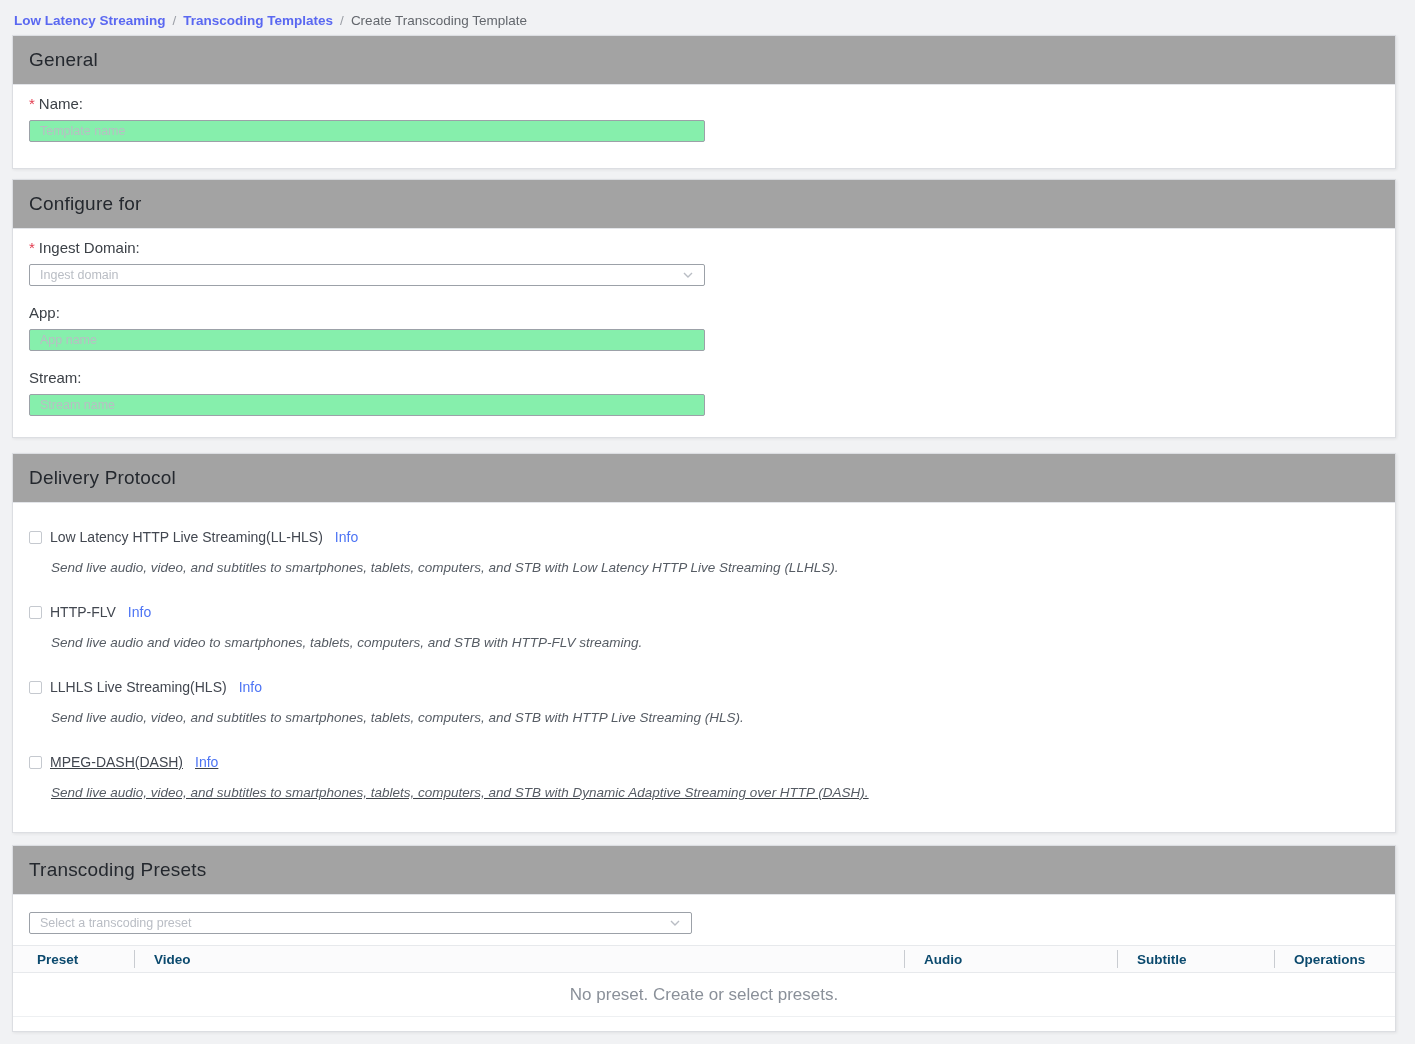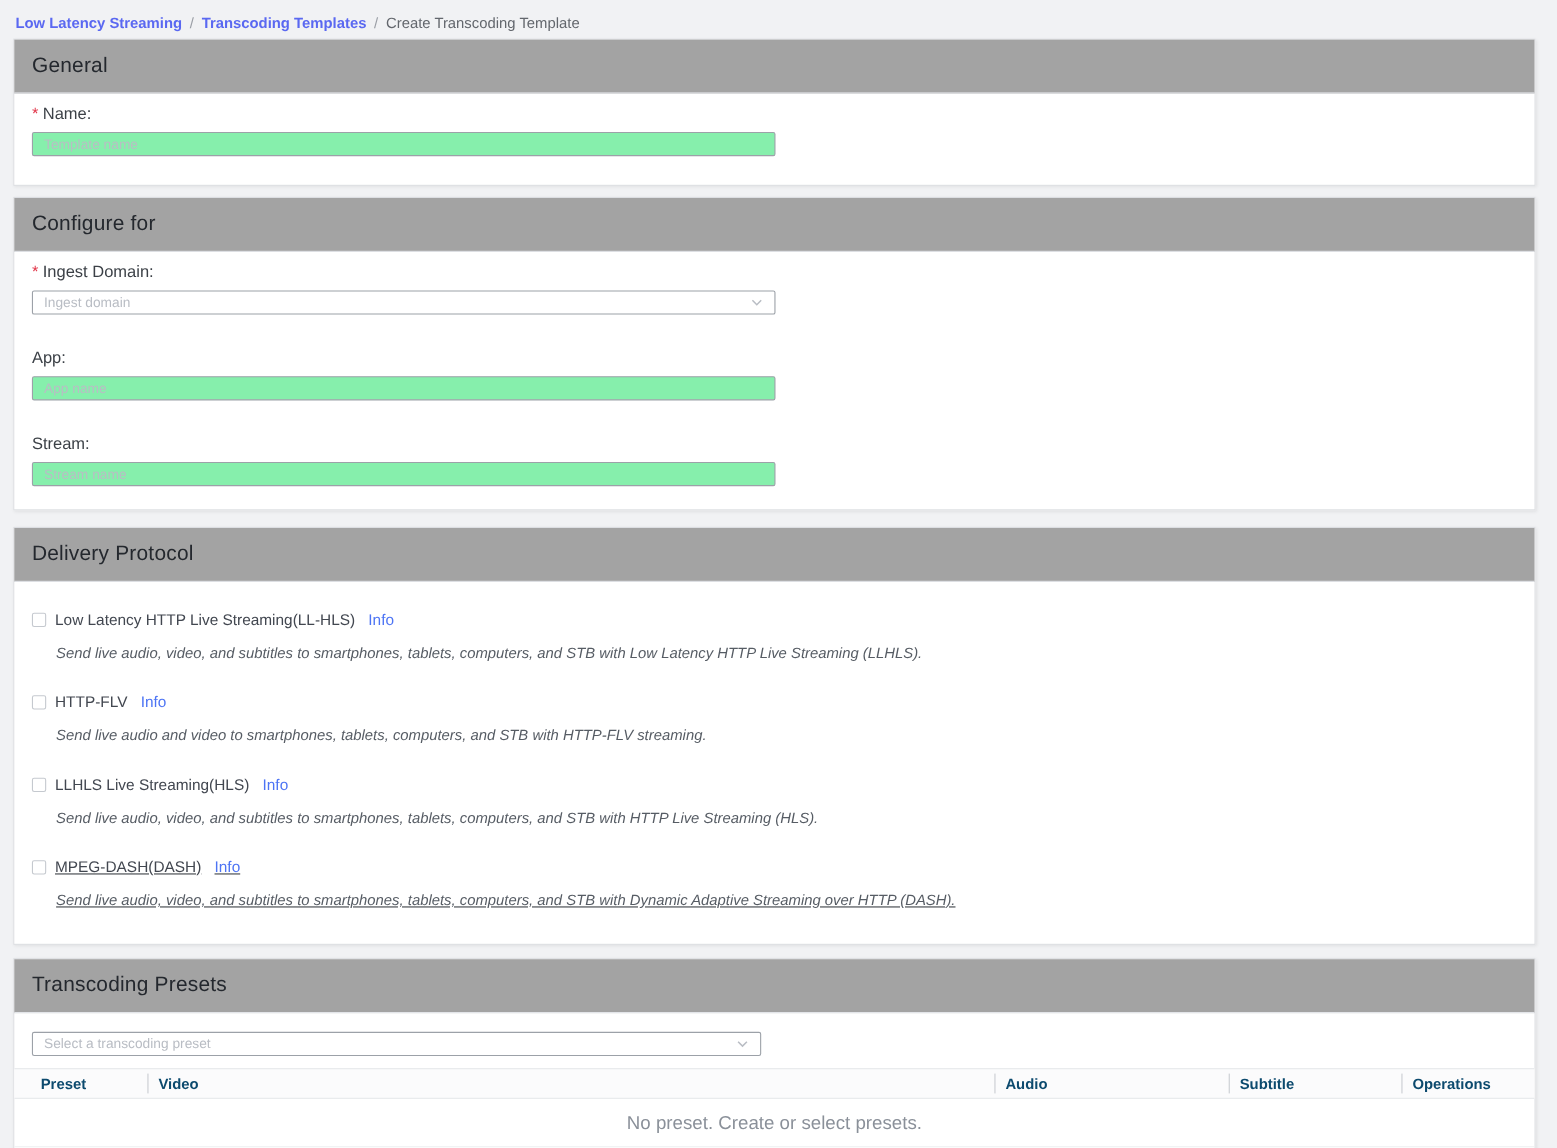--- a/index.html
+++ b/index.html
@@ -41,21 +41,21 @@
   .field-label { font-size:15px; color:#3c4147; margin:0 0 8px 0; display:block; }
   .req { color:#e23b4e; margin-right:4px; }
   .text-input {
     width:676px; height:22px;
     border:1px solid #9ca1a8; border-radius:2px;
     font-family:"Liberation Sans", sans-serif;
     font-size:12.5px; color:#3c4147;
     padding:0 10px; outline:none; background:#86efac;
   }
   .text-input::placeholder { color:#b9bdc4; }
-  .field-gap { margin-bottom:31px;gap:28px; }
+  .field-gap { margin-bottom:18px;gap:28px; }
 
   .select {
     width:676px; height:22px;
     border:1px solid #9ca1a8; border-radius:2px;
     background:#fff; cursor:pointer;
     display:flex; align-items:center; justify-content:space-between;
     padding:0 10px;
   }
   .select-placeholder { font-size:12.5px; color:#b9bdc4; }
   .chevron { width:12px; height:12px; flex:0 0 auto; }
@@ -84,21 +84,21 @@
   .presets-body { padding:17px 0 14px 0; }
   .presets-select-wrap { padding:0 16px; }
   .presets-select { width:663px; }
   .ptable { margin-top:11px; }
   .ptable-header {
     display:flex; align-items:center; height:28px;
     border-top:1px solid #e7e9ec; border-bottom:1px solid #e7e9ec;
     background:#fbfbfc;
     font-size:13.5px; font-weight:700; color:#0c4a6e;
   }
-  .pcell { position:relative; padding-left:10px; height:100%; display:flex; align-items:center; }
+  .pcell { position:relative; padding-left:20px; height:100%; display:flex; align-items:center; }
   .pcell:not(:first-child)::before {
     content:""; position:absolute; left:0; top:4px; bottom:4px;
     width:1px; background:#c9ccd1;
   }
   .col-preset { width:121px; padding-left:24px; }
   .col-video { flex:1; }
   .col-audio { width:213px; }
   .col-subtitle { width:157px; }
   .col-operations { width:121px; }
   .ptable-empty {

